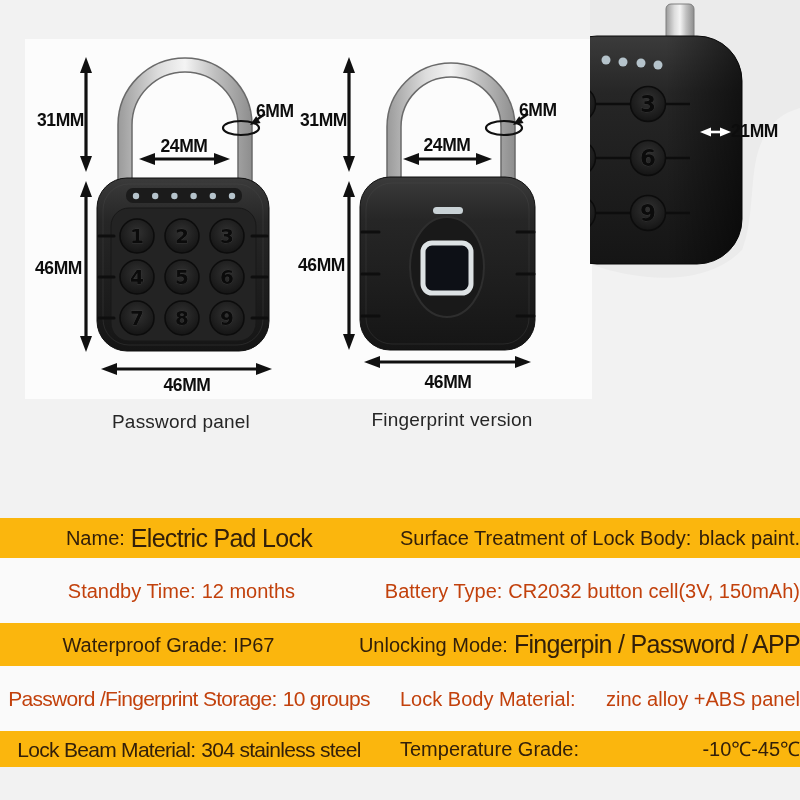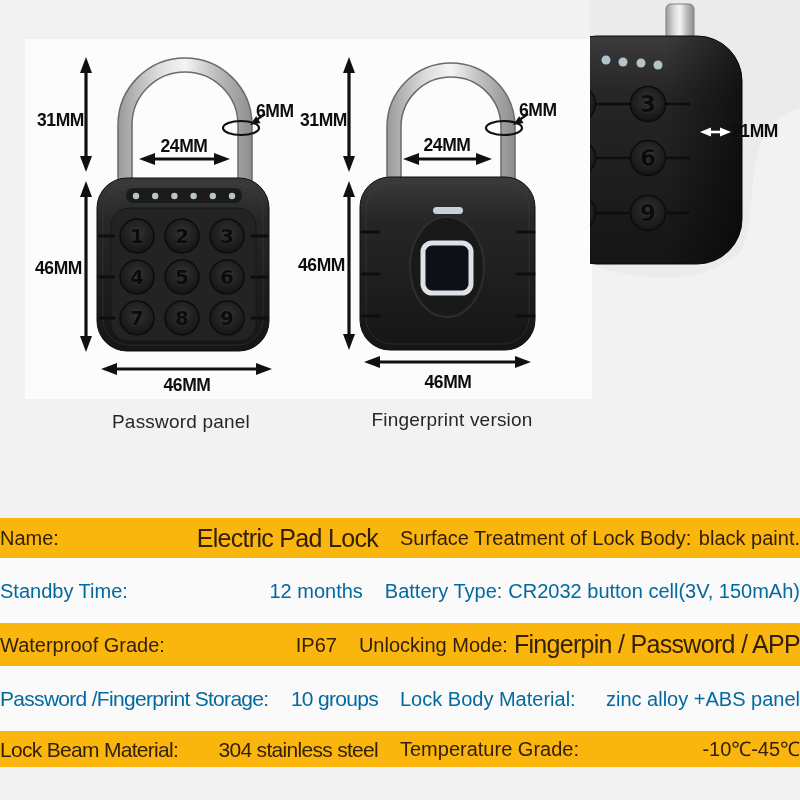--- a/index.html
+++ b/index.html
@@ -10,28 +10,28 @@
        letter-spacing:-0.4px;white-space:nowrap;line-height:1;}
   .cx{transform:translateX(-50%);}
   .caption{position:absolute;font-size:19px;color:#262626;white-space:nowrap;
            transform:translateX(-50%);letter-spacing:0.2px;line-height:1;}
   .specs{position:absolute;top:518px;left:0;width:800px;}
   .row{display:flex;align-items:stretch;width:100%;}
   .row.yellow{background:var(--accent,#FBB60D);}
   .row.white{background:#fafafa;}
   .r1{height:40px}.r2{height:65px}.r3{height:43px}.r4{height:65px}.r5{height:36px}
   .cell{display:flex;align-items:center;box-sizing:border-box;white-space:nowrap;}
-  .cell.left{width:392px;justify-content:space-between;padding-right:14px;}
+  .cell.left{width:392px;justify-content:center;padding-right:14px;}
   .cell.right{flex:1;justify-content:space-between;padding-left:8px;}
   .lbl,.val{font-size:20px;line-height:1;}
   .val{margin-left:6px;}
   .din{letter-spacing:-0.7px;font-size:25px;}
   .din-all .lbl,.din-all .val{letter-spacing:-0.7px;font-size:21px;}
   .yellow .cell{color:#33200a;}
-  .white .cell{color:#0369a1;}
+  .white .cell{color:#c2410c;}
 </style>
 </head>
 <body>
 
 <div class="page">
 
   <svg class="photo-svg" width="800" height="518" viewBox="0 0 800 518">
     <defs>
       <linearGradient id="gSteel" x1="0" y1="0" x2="1" y2="0">
         <stop offset="0" stop-color="#9a9a9a"></stop>

